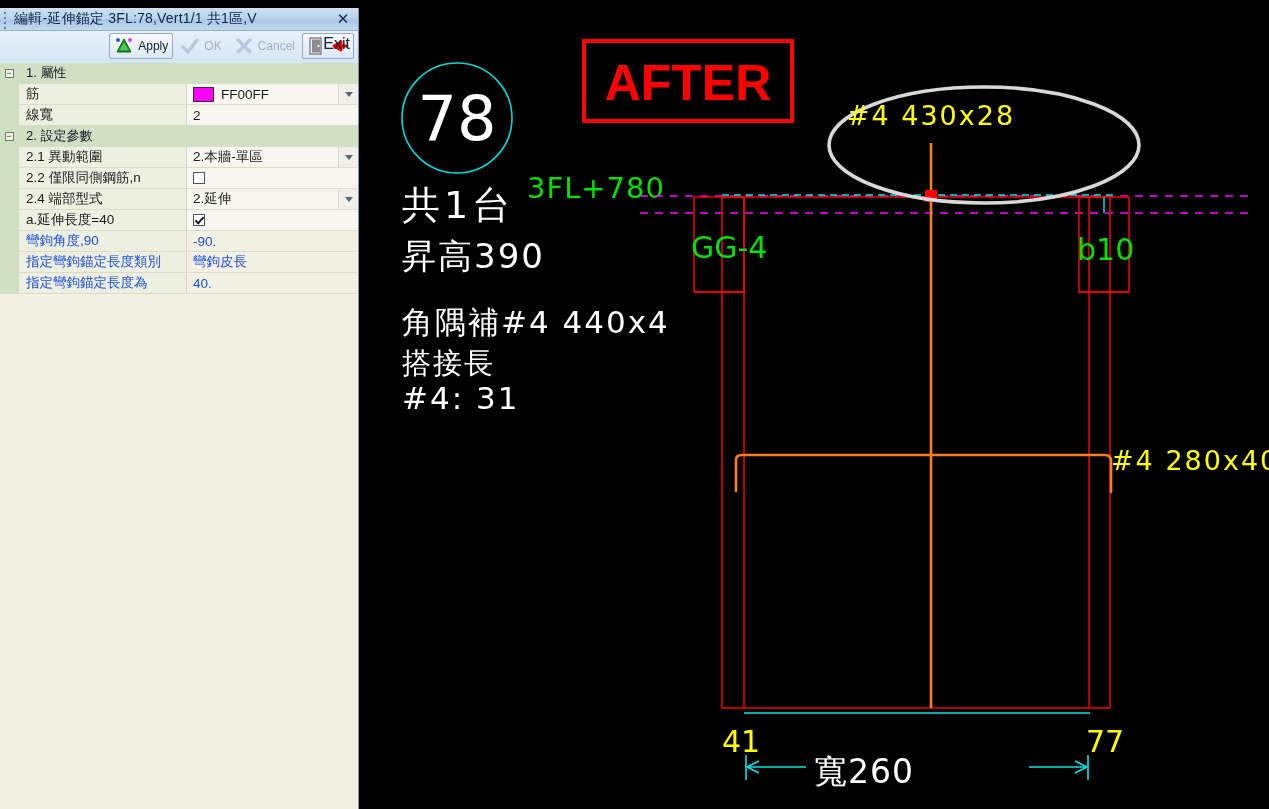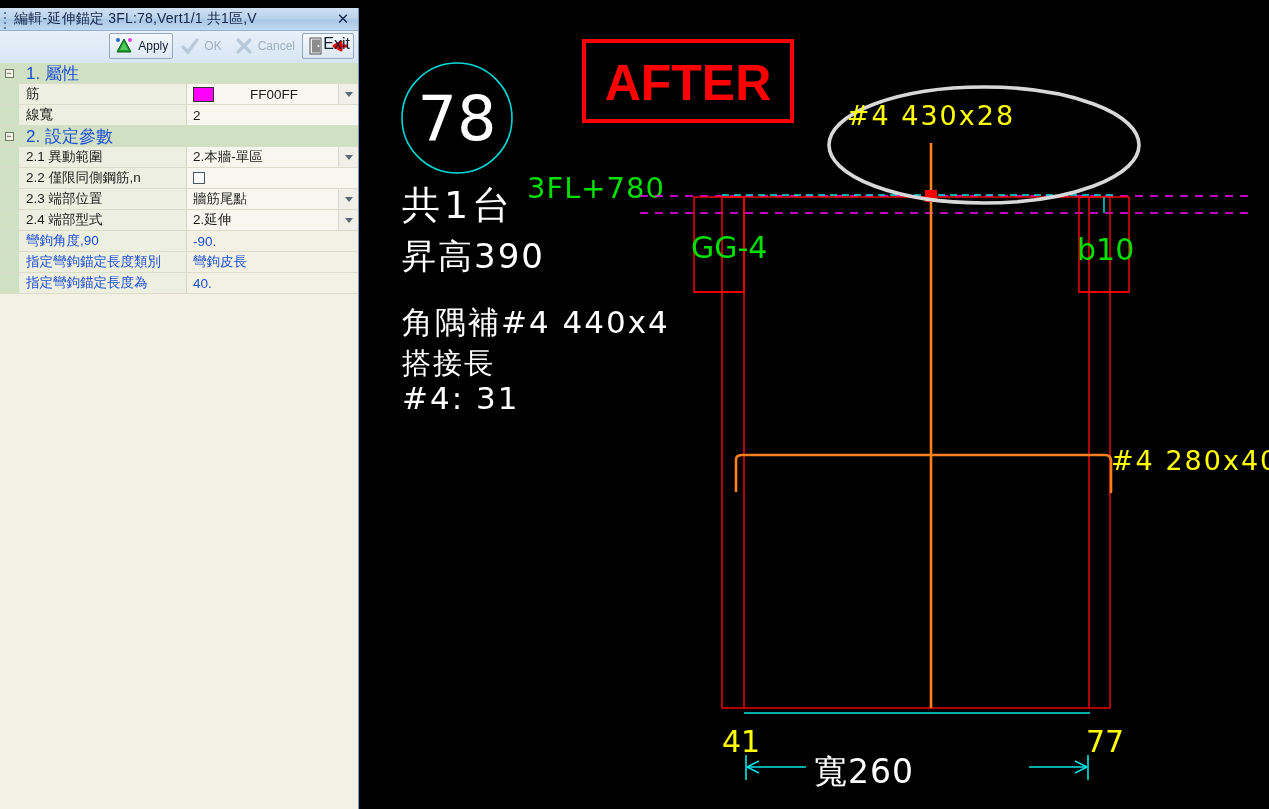--- a/index.html
+++ b/index.html
@@ -37,23 +37,23 @@
         font-size:13.5px;color:#1b1b1b;}
   .grow.cat{background:#cfe0c3;color:#4c5a46;font-weight:normal;}
   .gutter{width:18px;flex:0 0 18px;background:#cfe0c3;display:flex;align-items:center;
           justify-content:center;border-right:1px solid #cfe0c3;}
   .grow.cat .gutter{background:#cfe0c3;}
   .expander{width:9px;height:9px;border:1px solid #6f7d68;background:#f3f1e4;
             display:flex;align-items:center;justify-content:center;font-size:9px;
             line-height:8px;color:#33402f;box-sizing:border-box;}
   .klabel{flex:0 0 160px;padding-left:7px;display:flex;align-items:center;
           background:#edefe0;border-right:1px solid #d3d8c2;overflow:hidden;white-space:nowrap;}
-  .grow.cat .klabel{flex:1 1 auto;background:#cfe0c3;border-right:none;font-size:17px;color:#1d4ed8;}
+  .grow.cat .klabel{flex:1 1 auto;background:#cfe0c3;border-right:none;font-size:13px;color:#0f172a;}
   .vcell{flex:1 1 auto;display:flex;align-items:center;padding-left:6px;background:#f7f7ef;
-         position:relative;overflow:hidden;white-space:nowrap;gap:29px;}
+         position:relative;overflow:hidden;white-space:nowrap;}
   .grow.ro .klabel, .grow.ro .vcell{color:#1d4ed8;}
   .grow.ro .vcell{background:#f3f1e4;}
   .drop{position:absolute;right:0;top:0;bottom:0;width:19px;background:#f0f0e8;
         border-left:1px solid #d8d8cc;display:flex;align-items:center;justify-content:center;}
   .chev{width:0;height:0;border-left:4px solid transparent;border-right:4px solid transparent;
         border-top:5px solid #5a6a78;}
   .swatch{width:19px;height:13px;background:#ff00ff;border:1px solid #333;margin-right:7px;}
   .cbx{width:12px;height:12px;border:1px solid #47566a;background:#fff;position:relative;
        box-sizing:border-box;}
   .cbx.on::after{content:"";position:absolute;left:3px;top:0px;width:3px;height:7px;
@@ -178,42 +178,39 @@
       </div>
 
       <div class="grow">
         <span class="gutter"></span>
         <span class="klabel">2.2 僅限同側鋼筋,n</span>
         <span class="vcell">
           <span class="cbx"></span>
         </span>
       </div>
 
-      <div class="grow">
-        <span class="gutter"></span>
-        <span class="klabel">2.3 端部位置</span>
-        <span class="vcell">
-          <span>牆筋尾點</span>
-          <span class="drop">
-              <span class="chev"></span>
-            </span>
-        </span>
-      </div>
 
       <div class="grow">
         <span class="gutter"></span>
         <span class="klabel">2.4 端部型式</span>
         <span class="vcell">
           <span>2.延伸</span>
           <span class="drop">
               <span class="chev"></span>
             </span>
         </span>
       </div>
 
+      <div class="grow">
+        <span class="gutter"></span>
+        <span class="klabel">a.延伸長度=40</span>
+        <span class="vcell">
+          <span class="cbx on"></span>
+        </span>
+      </div>
 
 
       <div class="grow ro">
         <span class="gutter"></span>
         <span class="klabel">彎鉤角度,90</span>
         <span class="vcell">-90.</span>
       </div>
 
       <div class="grow ro">
         <span class="gutter"></span>

